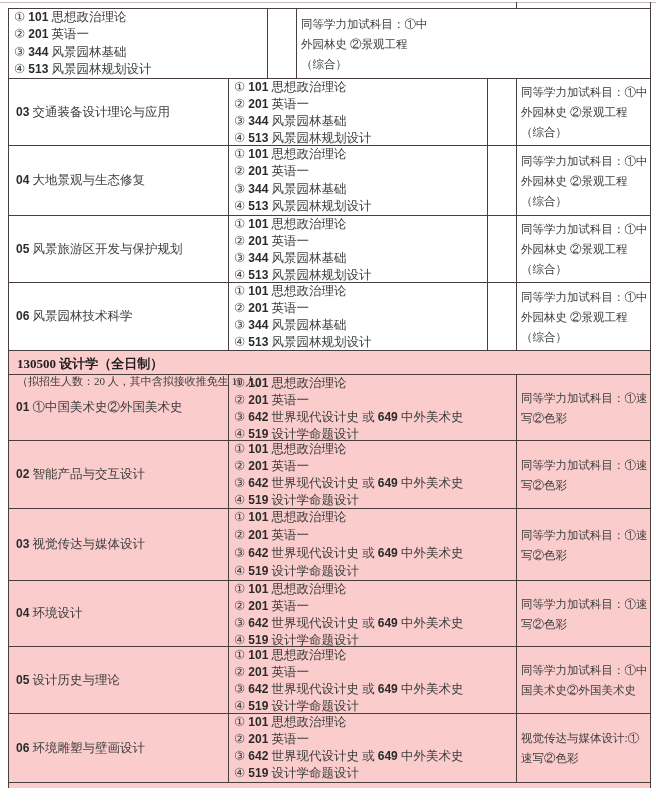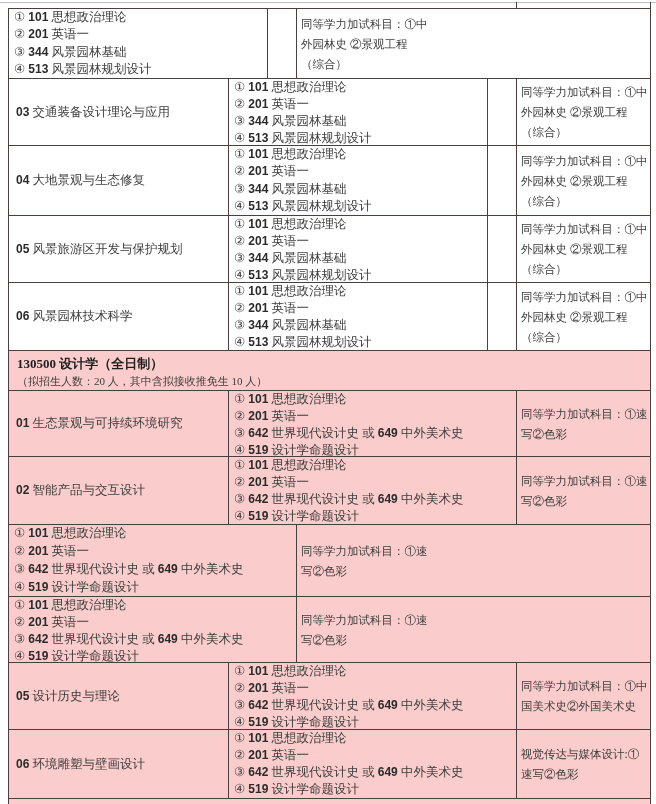--- a/index.html
+++ b/index.html
@@ -145,28 +145,28 @@
         <div class="sline"><span>② </span><span class="b">201</span><span> 英语一</span></div>
         <div class="sline"><span>③ </span><span class="b">344</span><span> 风景园林基础</span></div>
         <div class="sline"><span>④ </span><span class="b">513</span><span> 风景园林规划设计</span></div>
       </div>
       <div class="cell c-gap"></div>
       <div class="cell c-extra">
           <span>同等学力加试科目：①中外园林史 ②景观工程（综合）</span>
         </div>
     </div>
 
-    <div class="hdr pink" style="height:40px">
+    <div class="hdr pink" style="height:24px">
       <div class="hdr-title">130500 设计学（全日制）</div>
       <div class="hdr-sub">（拟招生人数：20 人，其中含拟接收推免生 10 人）</div>
     </div>
 
     <div class="row pink" style="height:66px">
       <div class="cell c-dir">
-          <span><span class="b">01</span><span> 生态景观与可持续环境研究</span></span>
+          <span><span class="b">01</span><span> ①中国美术史②外国美术史</span></span>
         </div>
       <div class="cell c-sub c-sub-wide">
         <div class="sline"><span>① </span><span class="b">101</span><span> 思想政治理论</span></div>
         <div class="sline"><span>② </span><span class="b">201</span><span> 英语一</span></div>
         <div class="sline"><span>③ </span><span class="b">642</span><span> 世界现代设计史 或 </span><span class="b">649</span><span> 中外美术史</span></div>
         <div class="sline"><span>④ </span><span class="b">519</span><span> 设计学命题设计</span></div>
       </div>
       <div class="cell c-extra">
           <span>同等学力加试科目：①速写②色彩</span>
         </div>
@@ -181,32 +181,38 @@
         <div class="sline"><span>② </span><span class="b">201</span><span> 英语一</span></div>
         <div class="sline"><span>③ </span><span class="b">642</span><span> 世界现代设计史 或 </span><span class="b">649</span><span> 中外美术史</span></div>
         <div class="sline"><span>④ </span><span class="b">519</span><span> 设计学命题设计</span></div>
       </div>
       <div class="cell c-extra">
           <span>同等学力加试科目：①速写②色彩</span>
         </div>
     </div>
 
     <div class="row pink" style="height:72px">
+      <div class="cell c-dir">
+          <span><span class="b">03</span><span> 视觉传达与媒体设计</span></span>
+        </div>
       <div class="cell c-sub c-sub-wide">
         <div class="sline"><span>① </span><span class="b">101</span><span> 思想政治理论</span></div>
         <div class="sline"><span>② </span><span class="b">201</span><span> 英语一</span></div>
         <div class="sline"><span>③ </span><span class="b">642</span><span> 世界现代设计史 或 </span><span class="b">649</span><span> 中外美术史</span></div>
         <div class="sline"><span>④ </span><span class="b">519</span><span> 设计学命题设计</span></div>
       </div>
       <div class="cell c-extra">
           <span>同等学力加试科目：①速写②色彩</span>
         </div>
     </div>
 
     <div class="row pink" style="height:66px">
+      <div class="cell c-dir">
+          <span><span class="b">04</span><span> 环境设计</span></span>
+        </div>
       <div class="cell c-sub c-sub-wide">
         <div class="sline"><span>① </span><span class="b">101</span><span> 思想政治理论</span></div>
         <div class="sline"><span>② </span><span class="b">201</span><span> 英语一</span></div>
         <div class="sline"><span>③ </span><span class="b">642</span><span> 世界现代设计史 或 </span><span class="b">649</span><span> 中外美术史</span></div>
         <div class="sline"><span>④ </span><span class="b">519</span><span> 设计学命题设计</span></div>
       </div>
       <div class="cell c-extra">
           <span>同等学力加试科目：①速写②色彩</span>
         </div>
     </div>

